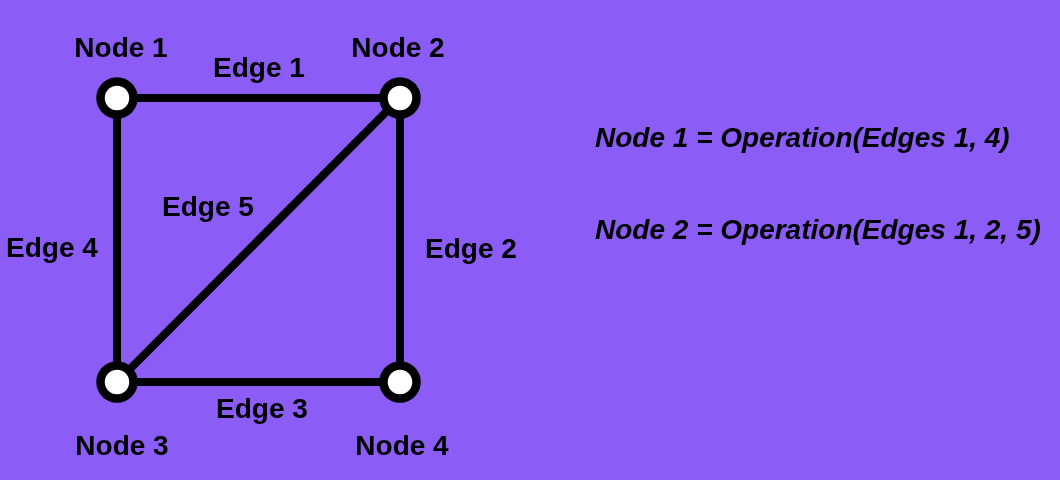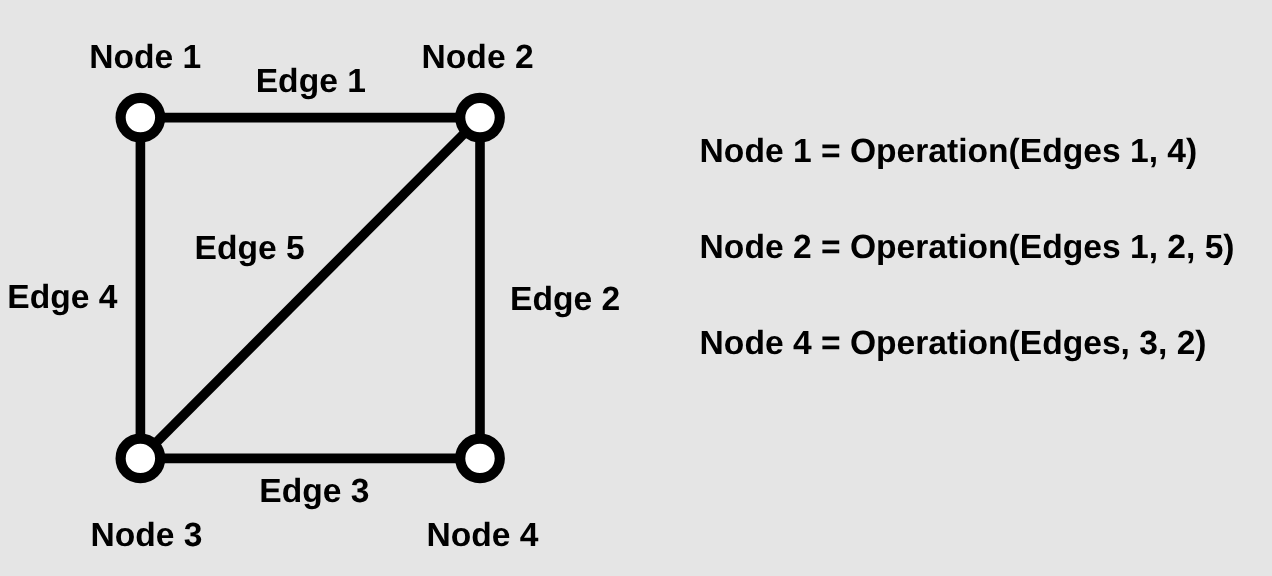--- a/index.html
+++ b/index.html
@@ -5,48 +5,49 @@
   html, body {
     margin: 0;
     padding: 0;
     background: #ffffff;
     font-family: "Liberation Sans", sans-serif;
   }
   .stage {
     position: relative;
     width: 1060px;
     height: 480px;
-    background: #e5e5e5;
+    background: #8b5cf6;
     overflow: hidden;
   }
   #graph-svg {
     position: absolute;
     left: 0;
     top: 0;
   }
   #graph-svg text {
     font-family: "Liberation Sans", sans-serif;
     font-weight: bold;
     font-size: 28px;
     text-anchor: middle;
   }
   .equations {
     position: absolute;
     left: 583px;
     top: 86px;
   }
   .equation {
-    margin: 0;
+    margin: 12px;
     height: 80px;
     display: flex;
     align-items: center;
     font-weight: bold;
     font-size: 28px;
     color: #000000;
     white-space: nowrap;
+    font-style: italic;
   }
 </style>
 </head>
 <body>
 
 <div class="stage">
 
   <svg id="graph-svg" width="530" height="480" viewBox="0 0 530 480">
       <line x1="117" y1="98" x2="400" y2="98" stroke="#000000" stroke-width="8"></line>
       <line x1="400" y1="98" x2="400" y2="382" stroke="#000000" stroke-width="8"></line>
@@ -64,16 +65,15 @@
       <text x="208" y="216" fill="#000000">Edge 5</text>
       <text x="121" y="57" fill="#000000">Node 1</text>
       <text x="398" y="57" fill="#000000">Node 2</text>
       <text x="122" y="455" fill="#000000">Node 3</text>
       <text x="402" y="455" fill="#000000">Node 4</text>
     </svg>
 
   <div class="equations">
     <p class="equation">Node 1 = Operation(Edges 1, 4)</p>
     <p class="equation">Node 2 = Operation(Edges 1, 2, 5)</p>
-    <p class="equation">Node 4 = Operation(Edges, 3, 2)</p>
   </div>
 
 </div>
 
 </body></html>

